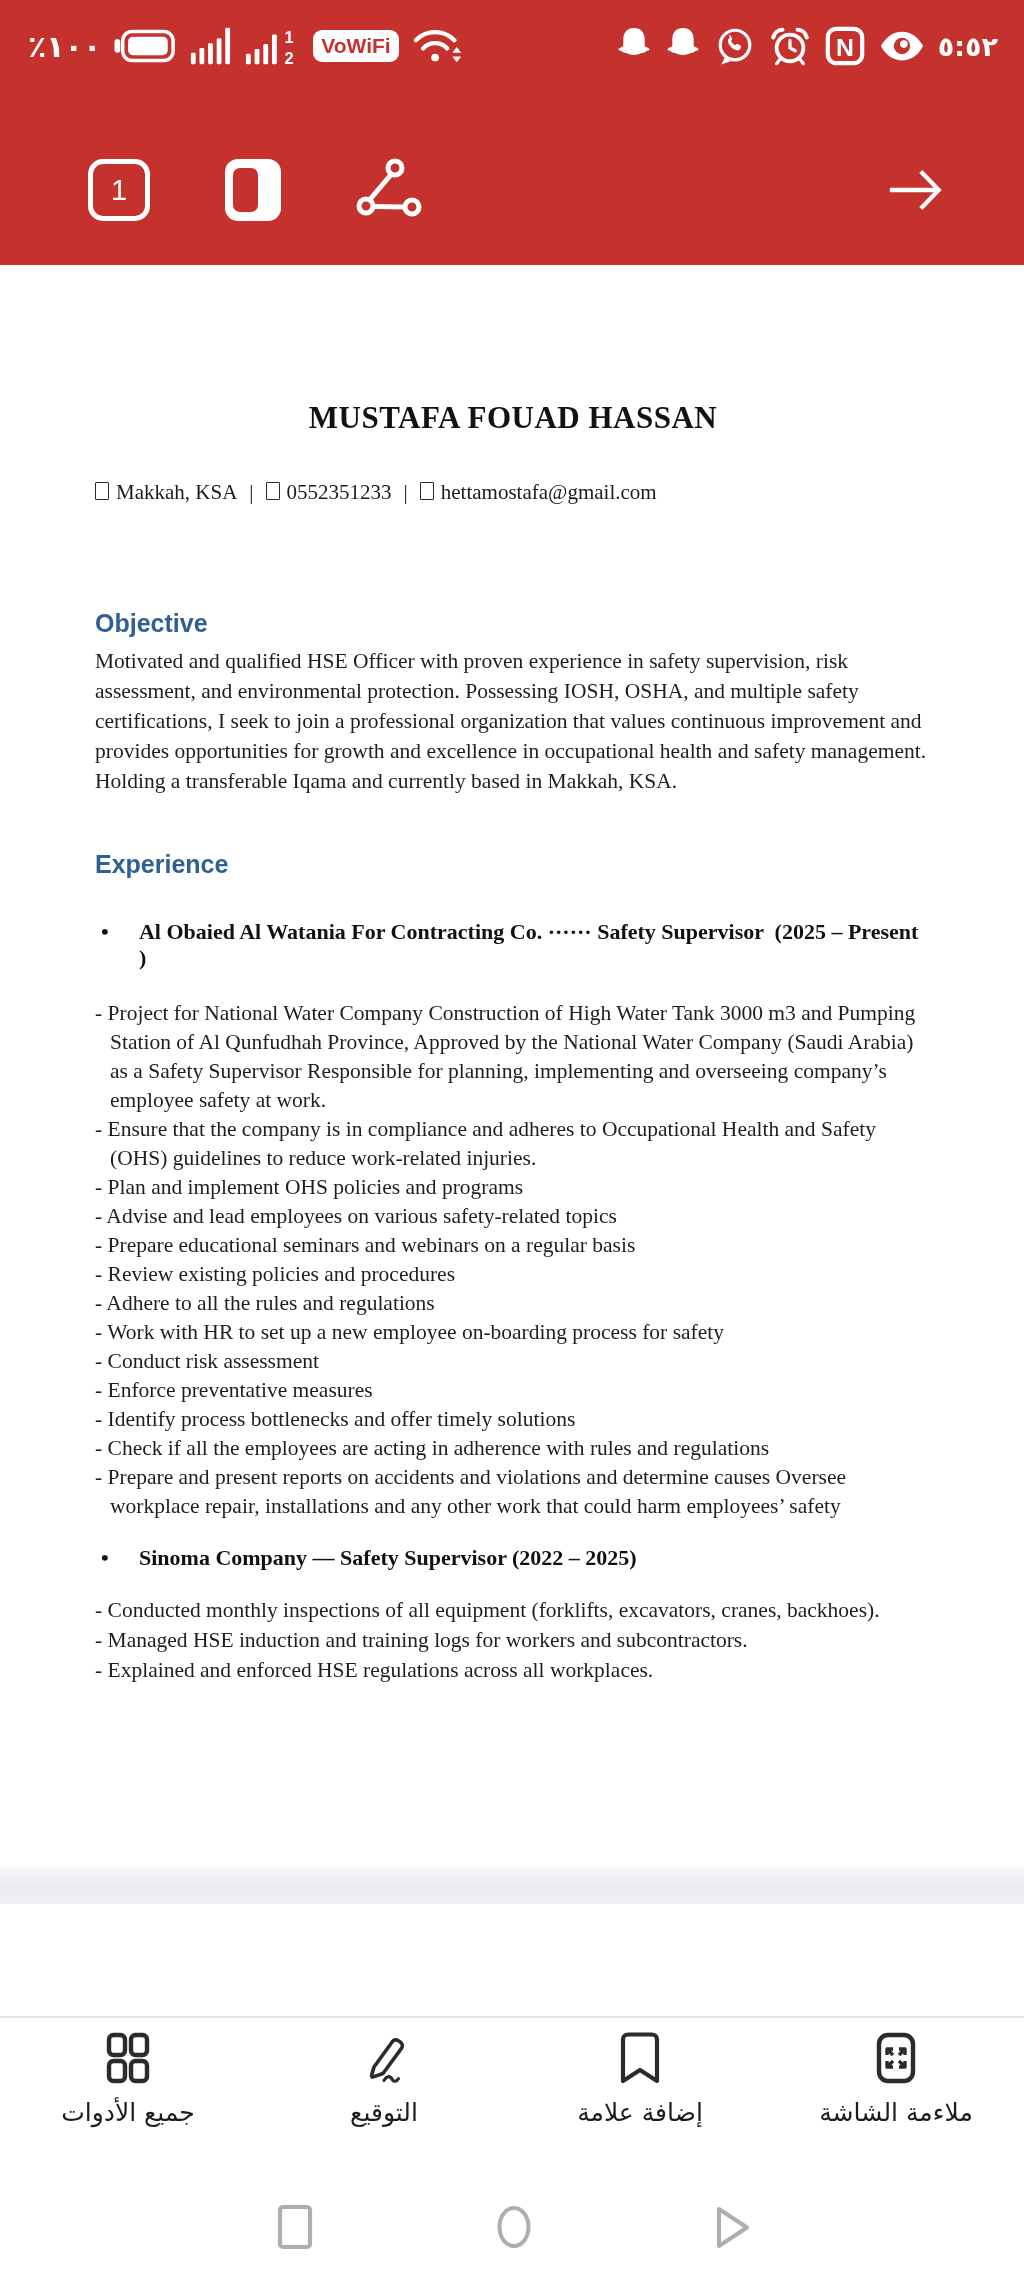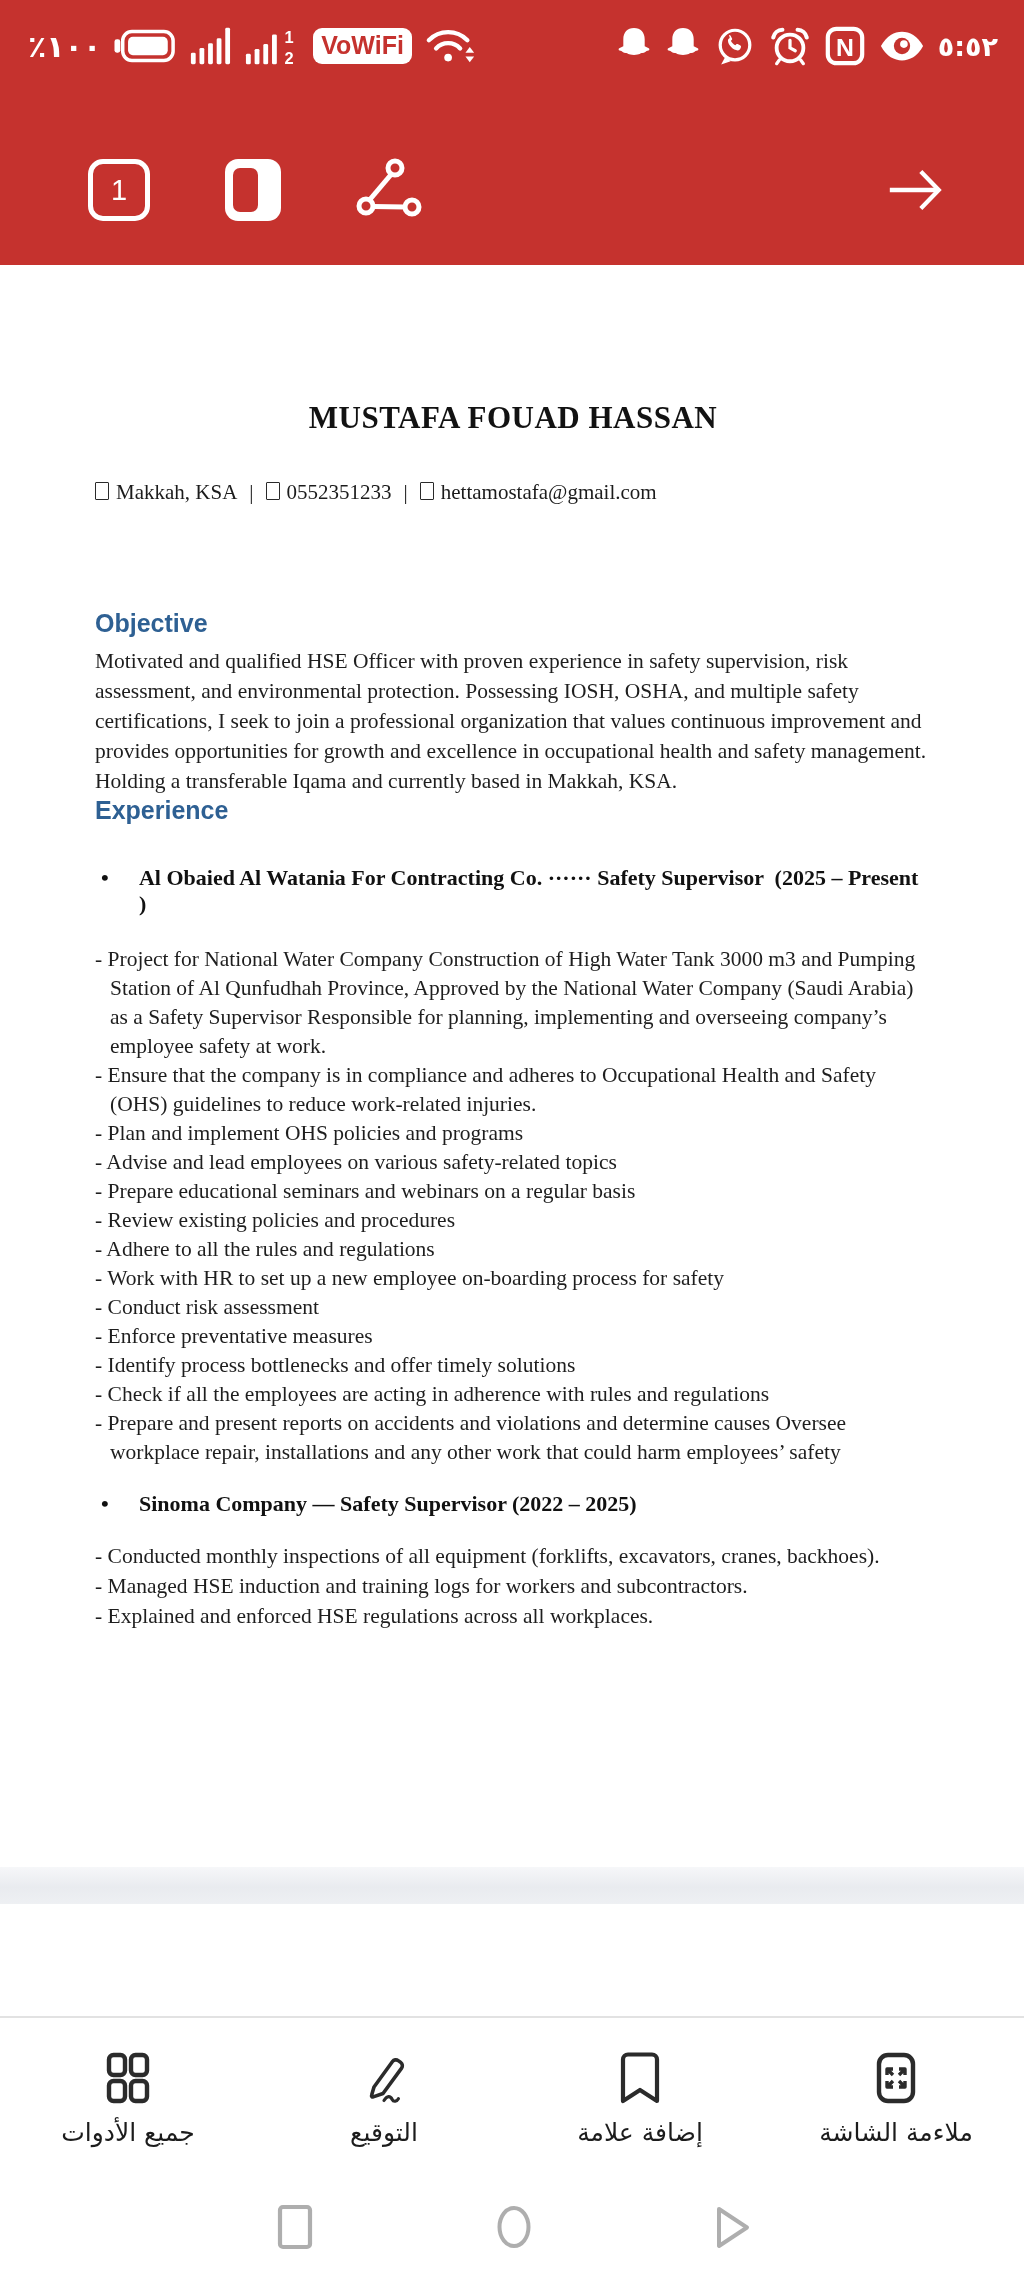--- a/index.html
+++ b/index.html
@@ -12,53 +12,53 @@
     --blue:#2e6093;
     --ink:#1e1e1e;
   }
   
   .app-header{position:absolute;top:0;left:0;width:1024px;height:331px;background:var(--red);}
   .status-row{position:absolute;top:22px;left:28px;right:26px;height:48px;display:flex;align-items:center;justify-content:space-between;color:#fff;}
   .status-left,.status-right{display:flex;align-items:center;gap:13px;}
   .ltr-lit{direction:ltr;unicode-bidi:bidi-override;}
   .pct{font-family:"DejaVu Sans",sans-serif;font-size:30px;font-weight:bold;letter-spacing:1px;}
   .clock{font-family:"DejaVu Sans",sans-serif;font-size:27px;font-weight:bold;}
-  .vowifi{background:#fff;color:var(--red);font-weight:bold;font-size:25px;border-radius:9px;padding:5px 8px 6px;line-height:1;font-family:"Liberation Sans",sans-serif;}
+  .vowifi{background:#fff;color:var(--red);font-weight:bold;font-size:21px;border-radius:9px;padding:5px 8px 6px;line-height:1;font-family:"Liberation Sans",sans-serif;}
   .sicon{display:block;}
   
   .tool-row{position:absolute;top:140px;left:88px;right:78px;height:100px;display:flex;align-items:center;}
   .page-chip{width:52px;height:52px;border:5px solid #fff;border-radius:15px;color:#fff;display:flex;align-items:center;justify-content:center;font-size:29px;font-family:"Liberation Sans",sans-serif;}
   .pageview-btn{margin-left:75px;width:56px;height:62px;background:#fff;border-radius:13px;position:relative;}
   .pageview-btn .inner{position:absolute;left:8px;top:9px;width:25px;height:44px;background:var(--red);border-radius:7px;}
   .share-btn{margin-left:72px;}
   .fwd-btn{margin-left:auto;}
   
   .doc-page{position:absolute;top:265px;left:0;width:1024px;height:1602px;background:#fff;color:var(--ink);
     font-family:"Liberation Serif","DejaVu Serif",serif;}
   .doc-inner{padding:0 93px 0 95px;}
   .doc-name{margin-top:135px;text-align:center;font-size:31px;font-weight:bold;color:#121212;letter-spacing:.5px;}
   .doc-contact{margin-top:44px;text-align:left;font-size:21px;color:#1b1b1b;}
   .tofu{display:inline-block;width:12px;height:16px;border:1.6px solid #2a2a2a;border-radius:1px;margin:0 7px -1px 0;}
   .sep{margin:0 12px;}
   .sec-heading{font-family:"Liberation Sans",sans-serif;font-weight:bold;font-size:25px;color:var(--blue);}
   .obj-heading{margin-top:104px;}
   .obj-body{margin-top:8px;font-size:21.5px;line-height:30px;}
-  .exp-heading{}
+  .exp-heading{margin-top:54px;}
   .job-title{margin-top:40px;display:flex;font-size:22px;font-weight:bold;color:#111;}
   .job-title .bullet{width:38px;padding-left:6px;}
   .job-title .jt{white-space:pre-wrap;}
   .duties{margin-top:28px;font-size:21.5px;line-height:29px;}
   .duties.second{margin-top:24px;line-height:30px;}
   .duty{padding-left:15px;text-indent:-15px;}
   .job2{margin-top:24px;}
   
   .page-gap{position:absolute;top:1867px;left:0;width:1024px;height:37px;background:linear-gradient(#f6f7f9,#e9ebef 55%,#eef0f3);}
   
   .bottom-bar{position:absolute;top:2016px;left:0;width:1024px;height:152px;background:#fff;border-top:2px solid #e2e2e2;display:flex;}
-  .bb-item{flex:1;display:flex;flex-direction:column;align-items:center;padding-top:32px;cursor:pointer;}
+  .bb-item{flex:1;display:flex;flex-direction:column;align-items:center;padding-top:12px;cursor:pointer;}
   .bb-label{margin-top:12px;font-family:"DejaVu Sans",sans-serif;font-size:25px;color:#1c1c1c;direction:rtl;}
   
   .nav-bar{position:absolute;top:2170px;left:0;width:1024px;height:116px;background:#fff;}
   .nav-btn{position:absolute;top:34px;}
   .nav-recents{left:276px;}
   .nav-home{left:494px;}
   .nav-back{left:712px;}
 </style>
 </head>
 <body>

